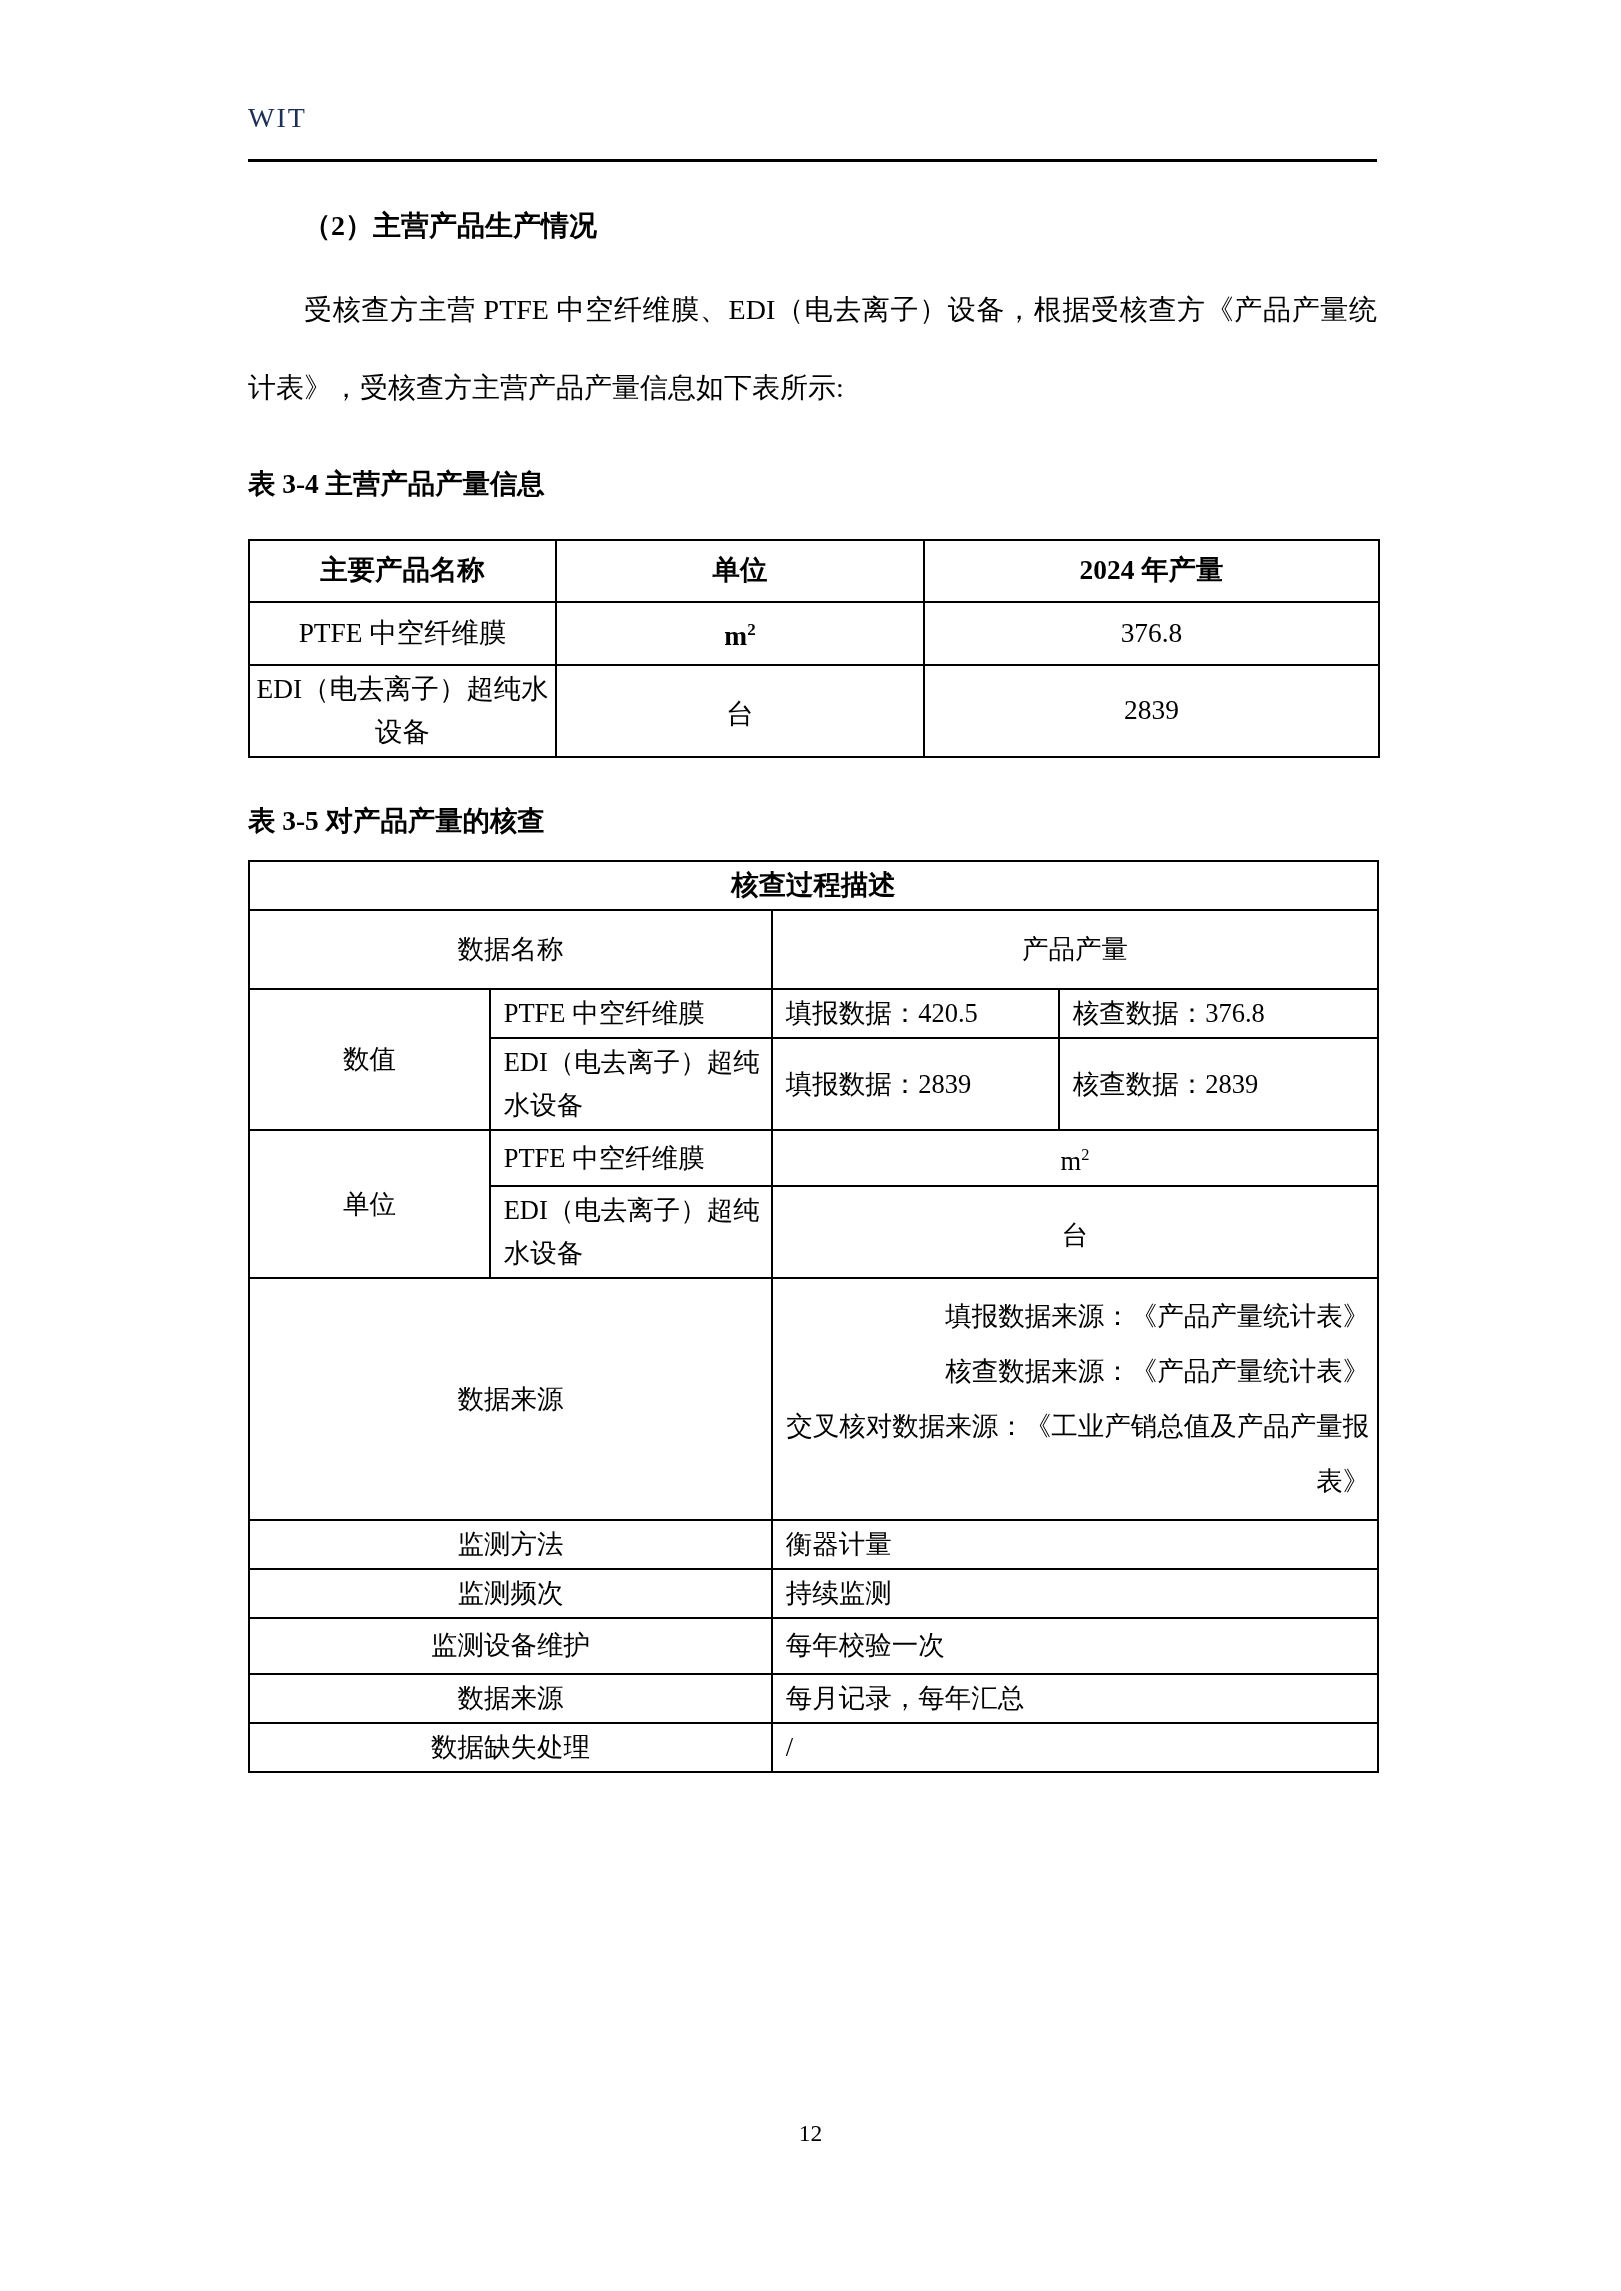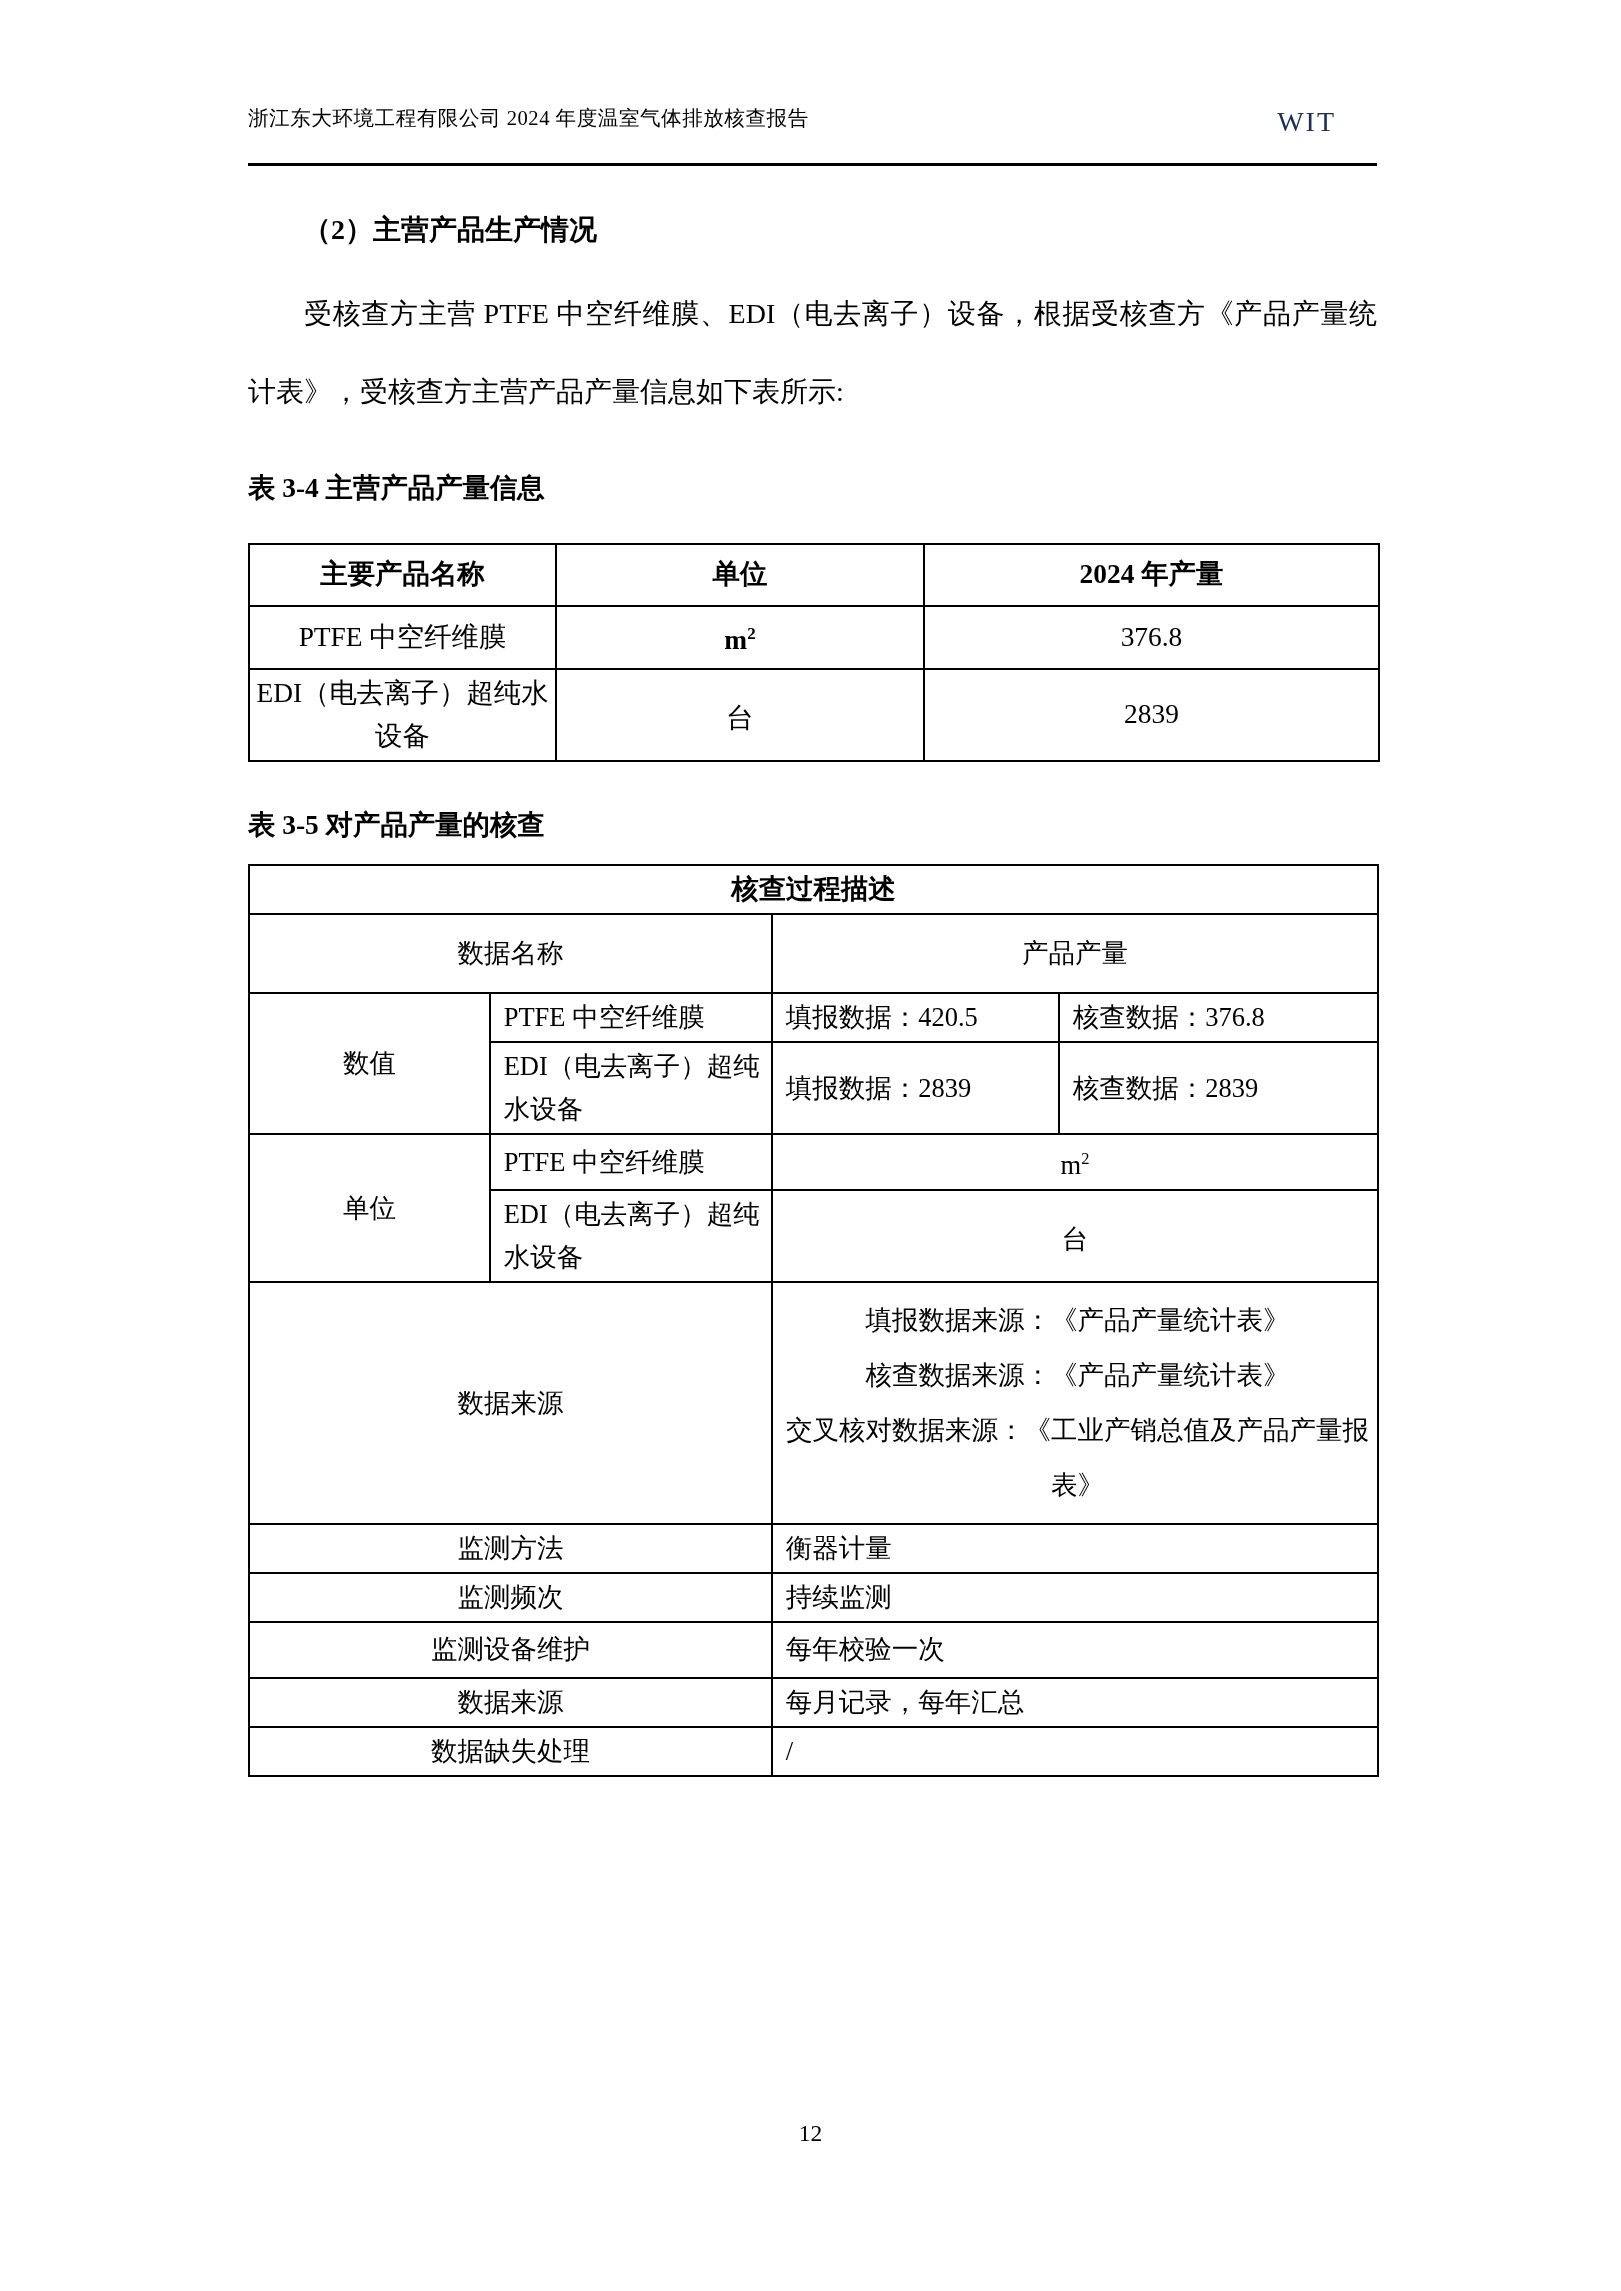--- a/index.html
+++ b/index.html
@@ -56,40 +56,39 @@
     vertical-align:middle;
     text-align:center;
     line-height:43px;
     padding:2px 5.9px;
   }
   table { border:2.9px solid #000; }
   .b  { font-weight:bold; }
   .fs28 { font-size:27.4px; }
   td.l { text-align:left; padding-left:12.7px; }
   td.src {
-    text-align:center; vertical-align:middle;
+    text-align:right; vertical-align:middle;
     padding:9.8px 7.8px 9.8px 12.7px; line-height:55px;
   }
   sup { font-size:0.62em; }
 
   .footer {
     position:absolute; left:0; top:2120px;
     width:100%;
     text-align:center;
     font-size:23.5px;
   }
 </style>
 </head>
 <body>
 
 <div class="page">
   <div class="content">
 
     <div class="header">
-      <span class="header-title">浙江东大环境工程有限公司 2024 年度温室气体排放核查报告</span>
       <span class="header-logo" style="color: rgb(28, 47, 85);">WIT</span>
     </div>
     <div class="header-rule"></div>
 
     <h2 class="heading">（2）主营产品生产情况</h2>
 
     <p class="para">受核查方主营 PTFE 中空纤维膜、EDI（电去离子）设备，根据受核查方《产品产量统计表》，受核查方主营产品产量信息如下表所示:</p>
 
     <div class="caption">表 3-4 主营产品产量信息</div>
 

